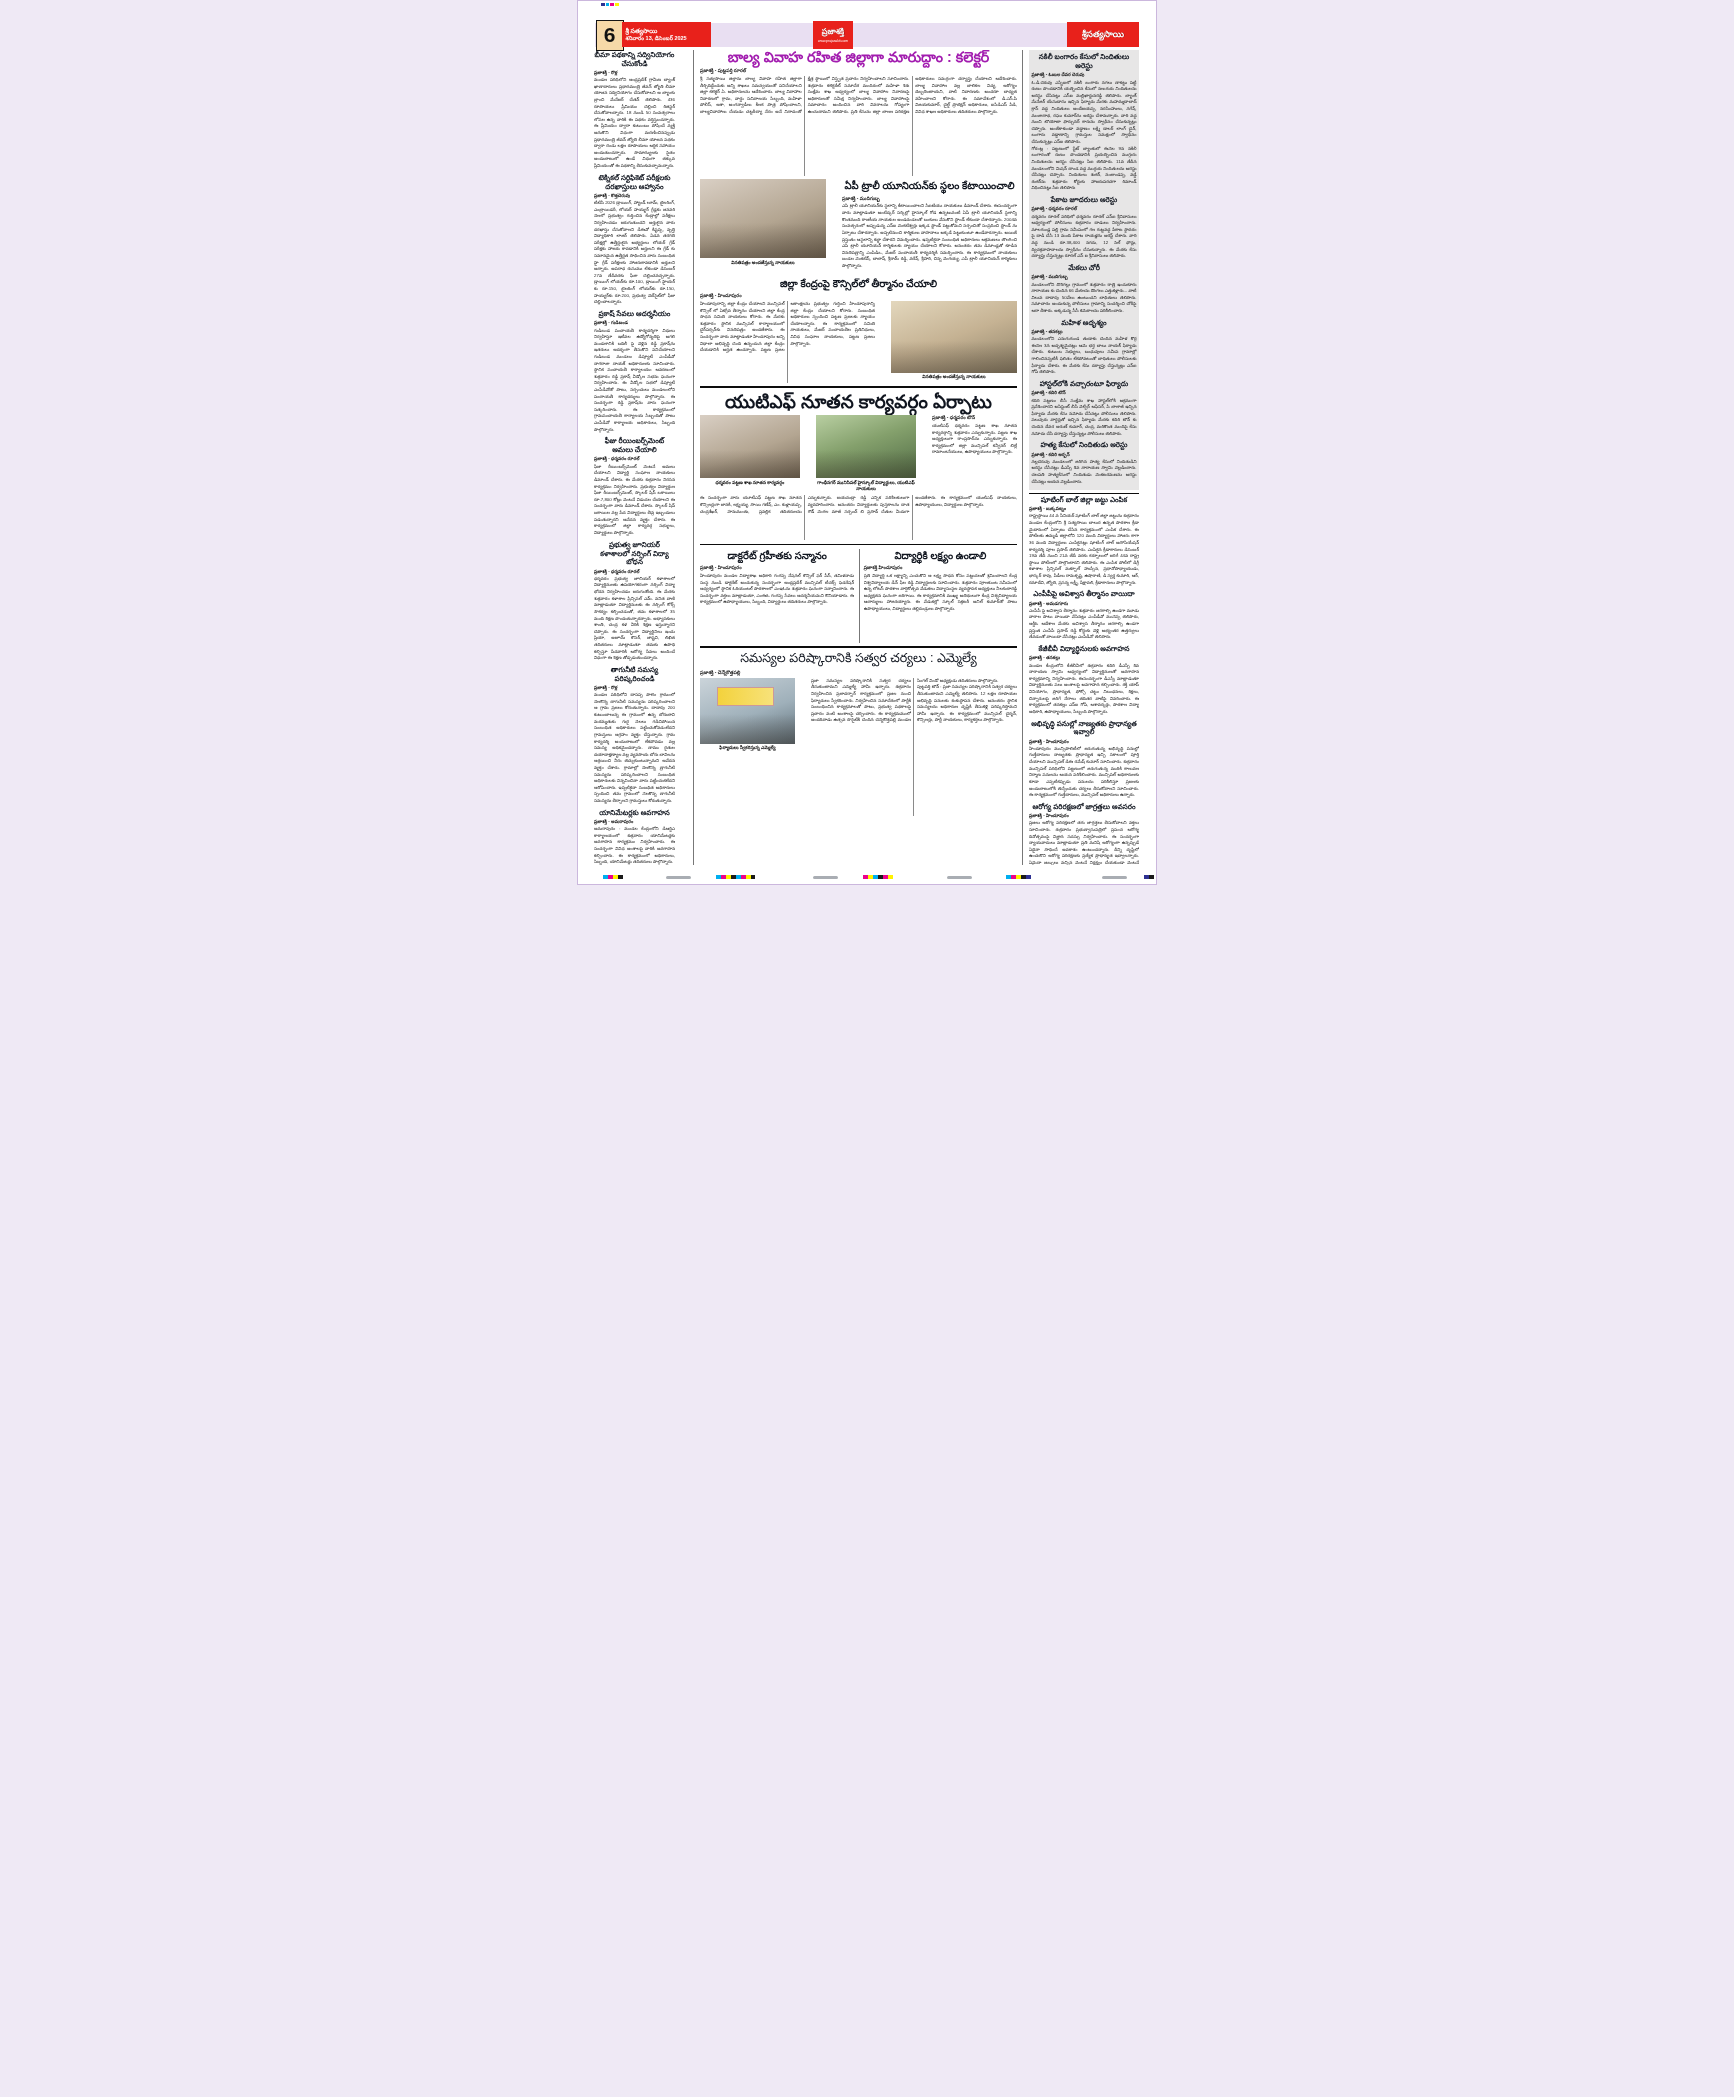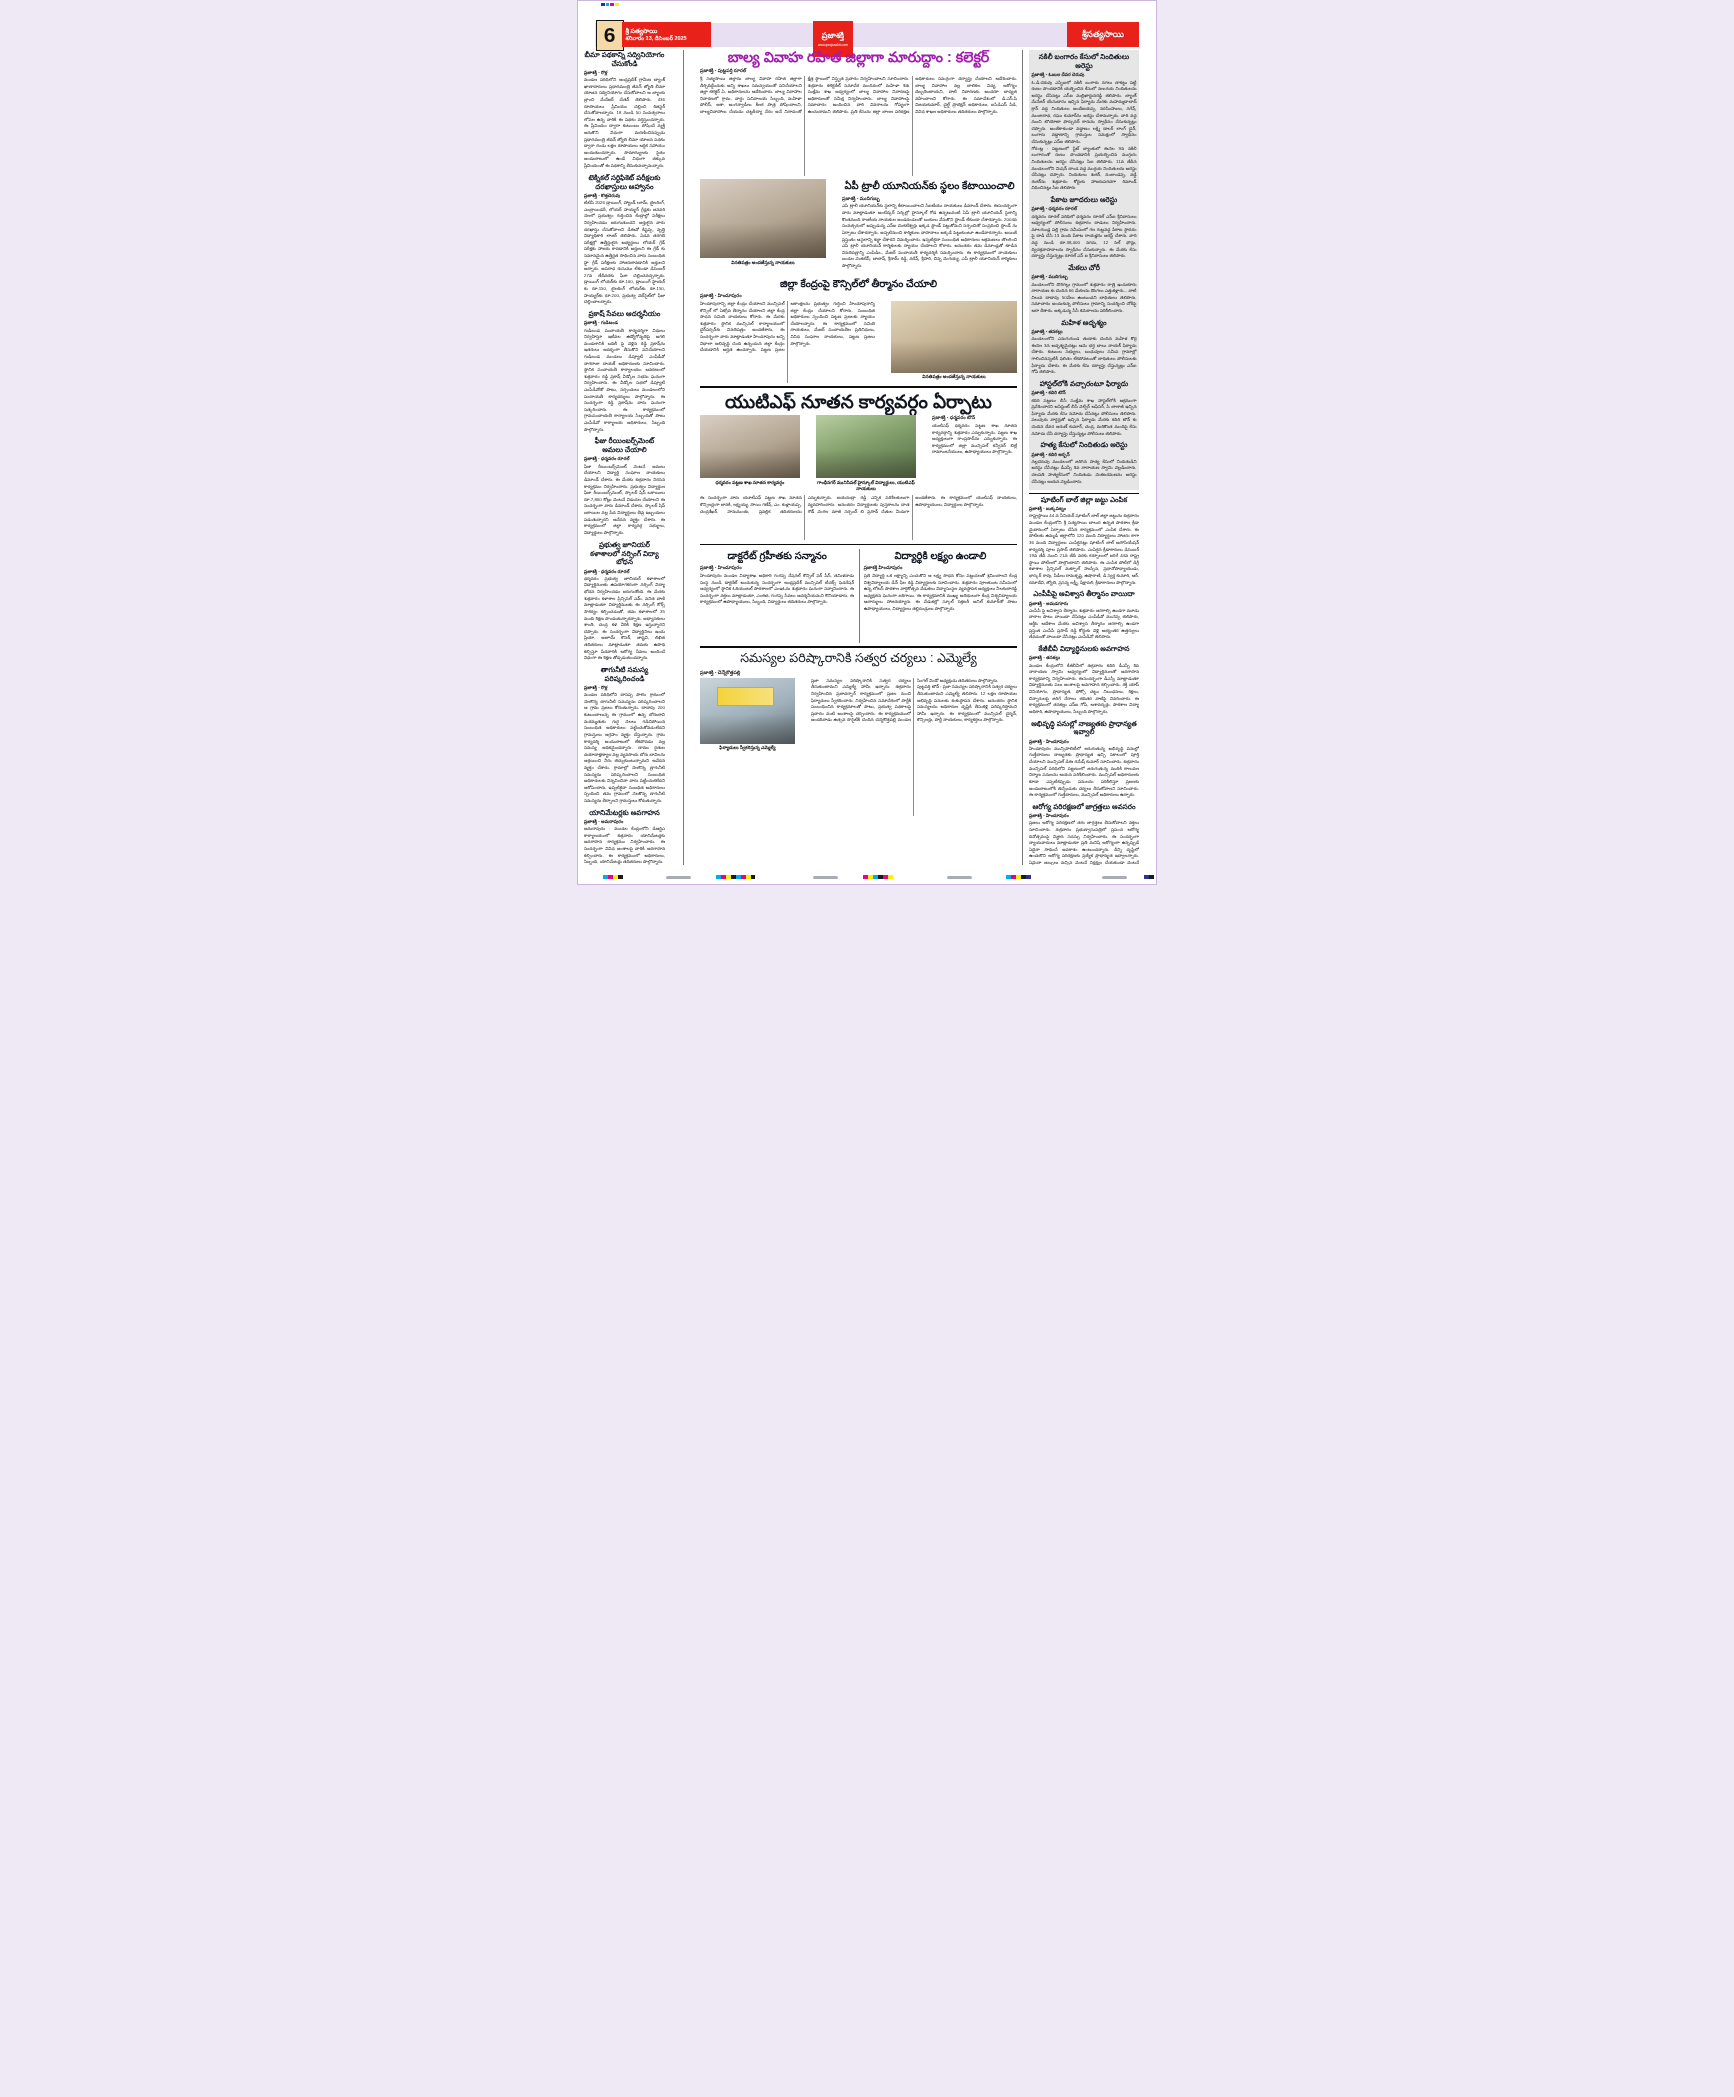--- a/index.html
+++ b/index.html
@@ -9,28 +9,28 @@
   .top-marks{position:absolute;left:23px;top:1.7px;display:flex;gap:0.8px;}
   .top-marks i{width:3.8px;height:3.8px;display:block;}
   .hdr-band{position:absolute;left:17px;right:17px;top:22px;height:23.5px;background:#e9dff2;}
   .pageno{position:absolute;left:17.6px;top:18.5px;width:26px;height:29px;background:#f6d9a8;
           border:0.8px solid #151515;display:flex;align-items:center;justify-content:center;
           font-size:21px;font-weight:bold;color:#111;}
   .redbox{background:#e8211b;color:#fff;position:absolute;display:flex;flex-direction:column;
           justify-content:center;padding:0.8px 3.4px;box-sizing:border-box;}
   .redbox .l1{font-weight:bold;font-size:6.3px;line-height:1.3;}
   .redbox .l2{font-weight:bold;font-size:5.5px;line-height:1.3;}
-  .brandbox{left:235px;top:20px;width:40px;height:36px;text-align:center;align-items:center;}
+  .brandbox{left:235px;top:20px;width:40px;height:28px;text-align:center;align-items:center;}
   .brandbox .b1{font-size:8px;font-weight:bold;text-shadow:0.4px 0.4px 0 #7a0000;}
   .brandbox .b2{font-size:3.4px;margin-top:0.8px;}
   .editionbox{right:17px;left:auto;top:21px;width:72px;height:25px;align-items:center;}
   .editionbox .l1{font-size:8.8px;text-shadow:0.4px 0.4px 0 #7a0000;}
   
   .col{position:absolute;top:49px;height:815px;overflow:hidden;box-sizing:border-box;}
-  .col-left{left:6px;width:100px;border-right:0.4px solid #777;padding-right:18px;}
+  .col-left{left:16px;width:100px;border-right:0.4px solid #777;padding-right:18px;}
   .col-center{left:122px;width:317px;}
   .col-right{left:444px;width:117px;border-left:0.4px solid #777;padding-left:6px;}
   
   .art{margin-bottom:4.2px;}
   .art h3{margin:0.8px 0 1.3px;font-size:7.1px;line-height:1.25;text-align:center;color:#10151f;}
   .art .byline{font-size:4.6px;font-weight:bold;color:#222;margin:0.4px 0 1.3px;}
   .art .body{margin:0;font-size:4.4px;line-height:1.5;text-align:justify;color:#1c1c1c;
              white-space:pre-line;}
   .gray-panel{background:#e7e6e6;padding:2.5px 2.5px 0.8px;margin-bottom:2.5px;}
   .hr{height:1.7px;background:#0d0d0d;margin:3.4px 0;}

